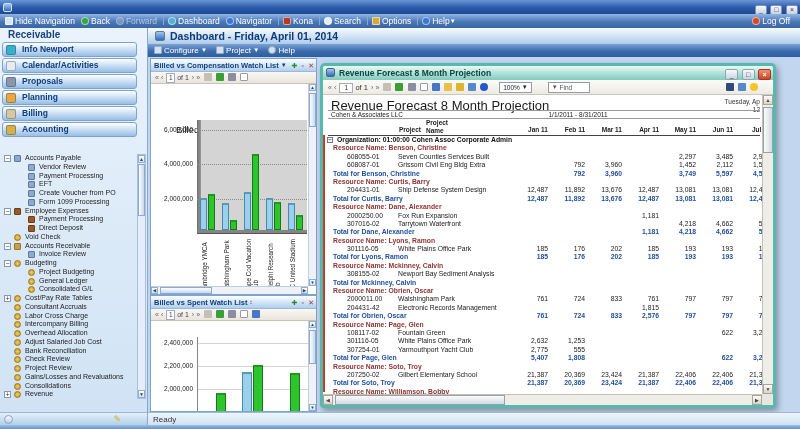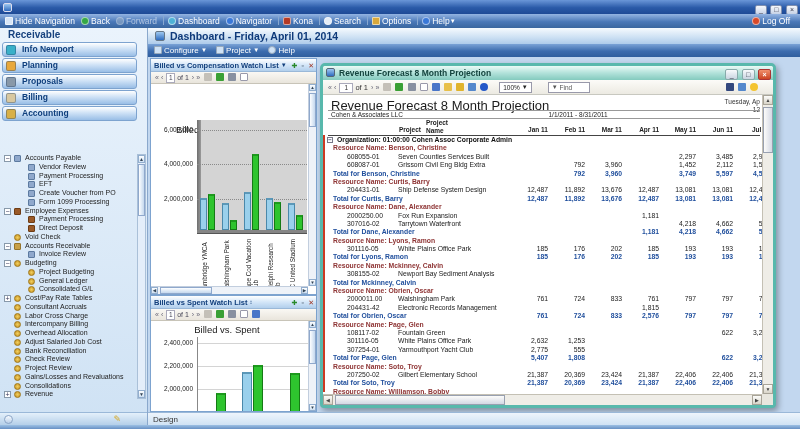--- a/index.html
+++ b/index.html
@@ -187,22 +187,23 @@
 
   <div class="toolbar">
     <span id="toolbar-items"><span class="titem"><span class="ic ic-hide-navigation"></span><span>Hide Navigation</span></span><span class="titem"><span class="ic ic-back"></span><span>Back</span></span><span class="titem disabled"><span class="ic ic-forward"></span><span>Forward</span></span><span class="tsep"></span><span class="titem"><span class="ic ic-dashboard"></span><span>Dashboard</span></span><span class="titem"><span class="ic ic-navigator"></span><span>Navigator</span></span><span class="tsep"></span><span class="titem"><span class="ic ic-kona"></span><span>Kona</span></span><span class="tsep"></span><span class="titem"><span class="ic ic-search"></span><span>Search</span></span><span class="tsep"></span><span class="titem"><span class="ic ic-options"></span><span>Options</span></span><span class="tsep"></span><span class="titem"><span class="ic ic-help"></span><span>Help</span><span class="caret">▼</span></span></span>
     <span class="titem logoff"><span class="ic ic-logoff"></span><span>Log Off</span></span>
   </div>
 
   <div class="nav">
     <div class="nav-header">Receivable</div>
     <div id="nav-sections">
         <div class="navsec"><span class="navsec-icon" style="background: rgb(58, 176, 200);"></span><span>Info Newport</span></div>
+        <div class="navsec"><span class="navsec-icon" style="background: rgb(232, 236, 242);"></span><span>Calendar/Activities</span></div>
+        <div class="navsec"><span class="navsec-icon" style="background: rgb(136, 152, 168);"></span><span>Proposals</span></div>
         <div class="navsec"><span class="navsec-icon" style="background: rgb(232, 168, 60);"></span><span>Planning</span></div>
-        <div class="navsec"><span class="navsec-icon" style="background: rgb(136, 152, 168);"></span><span>Proposals</span></div>
         <div class="navsec"><span class="navsec-icon" style="background: rgb(216, 200, 160);"></span><span>Billing</span></div>
         <div class="navsec"><span class="navsec-icon" style="background: rgb(216, 176, 72);"></span><span>Accounting</span></div>
       </div>
     <div id="nav-tree">
         <div class="trow"><span class="expbox">−</span><span class="ticon ti-user" style="left: 12px;"></span><span style="padding-left: 23px;">Accounts Payable</span></div>
         <div class="trow"><span class="ticon ti-user" style="left: 26px;"></span><span style="padding-left: 37px;">Vendor Review</span></div>
         <div class="trow"><span class="ticon ti-user" style="left: 26px;"></span><span style="padding-left: 37px;">Payment Processing</span></div>
         <div class="trow"><span class="ticon ti-user" style="left: 26px;"></span><span style="padding-left: 37px;">EFT</span></div>
         <div class="trow"><span class="ticon ti-user" style="left: 26px;"></span><span style="padding-left: 37px;">Create Voucher from PO</span></div>
         <div class="trow"><span class="ticon ti-user" style="left: 26px;"></span><span style="padding-left: 37px;">Form 1099 Processing</span></div>
@@ -325,21 +326,20 @@
       <span class="pagebox">1</span>
       <span>of 1</span>
       <span class="pgnav">›</span><span class="pgnav">»</span>
       <span class="pgicon pg-stop"></span>
       <span class="pgicon pg-refresh"></span>
       <span class="pgicon pg-print"></span>
       <span class="pgicon pg-page"></span>
       <span class="pgicon pg-book"></span>
     </div>
     <div class="pbody">
-      <div class="ctitle" style="top:3px">Billed vs. Spent</div>
       <div id="ylabels2">
           <div class="yl" style="top: 63.85px;">2,000,000</div>
           <div class="yl" style="top: 40.85px;">2,200,000</div>
           <div class="yl" style="top: 17.85px;">2,400,000</div>
         </div>
       <div class="plot" id="plot2">
           <div class="grid solid" style="top: 51.85px;"></div>
           <div class="grid solid" style="top: 28.85px;"></div>
           <div class="grid solid" style="top: 5.85px;"></div>
           <div class="bar blue" style="left: 44px; width: 10px; bottom: 0px; height: 41px;"></div>
@@ -672,15 +672,15 @@
       </div>
       <div class="rvs">
         <span class="rsb" style="left:0;top:0">▲</span>
         <span class="rvt"></span>
         <span class="rsb" style="left:0;bottom:0">▼</span>
       </div>
       <div class="rcorner"></div>
     </div>
   </div>
 
-  <div class="statusbar"><span>Design</span></div>
+  <div class="statusbar"><span>Ready</span></div>
   <div class="bottomstrip"></div>
 </div>
 
 </body></html>

